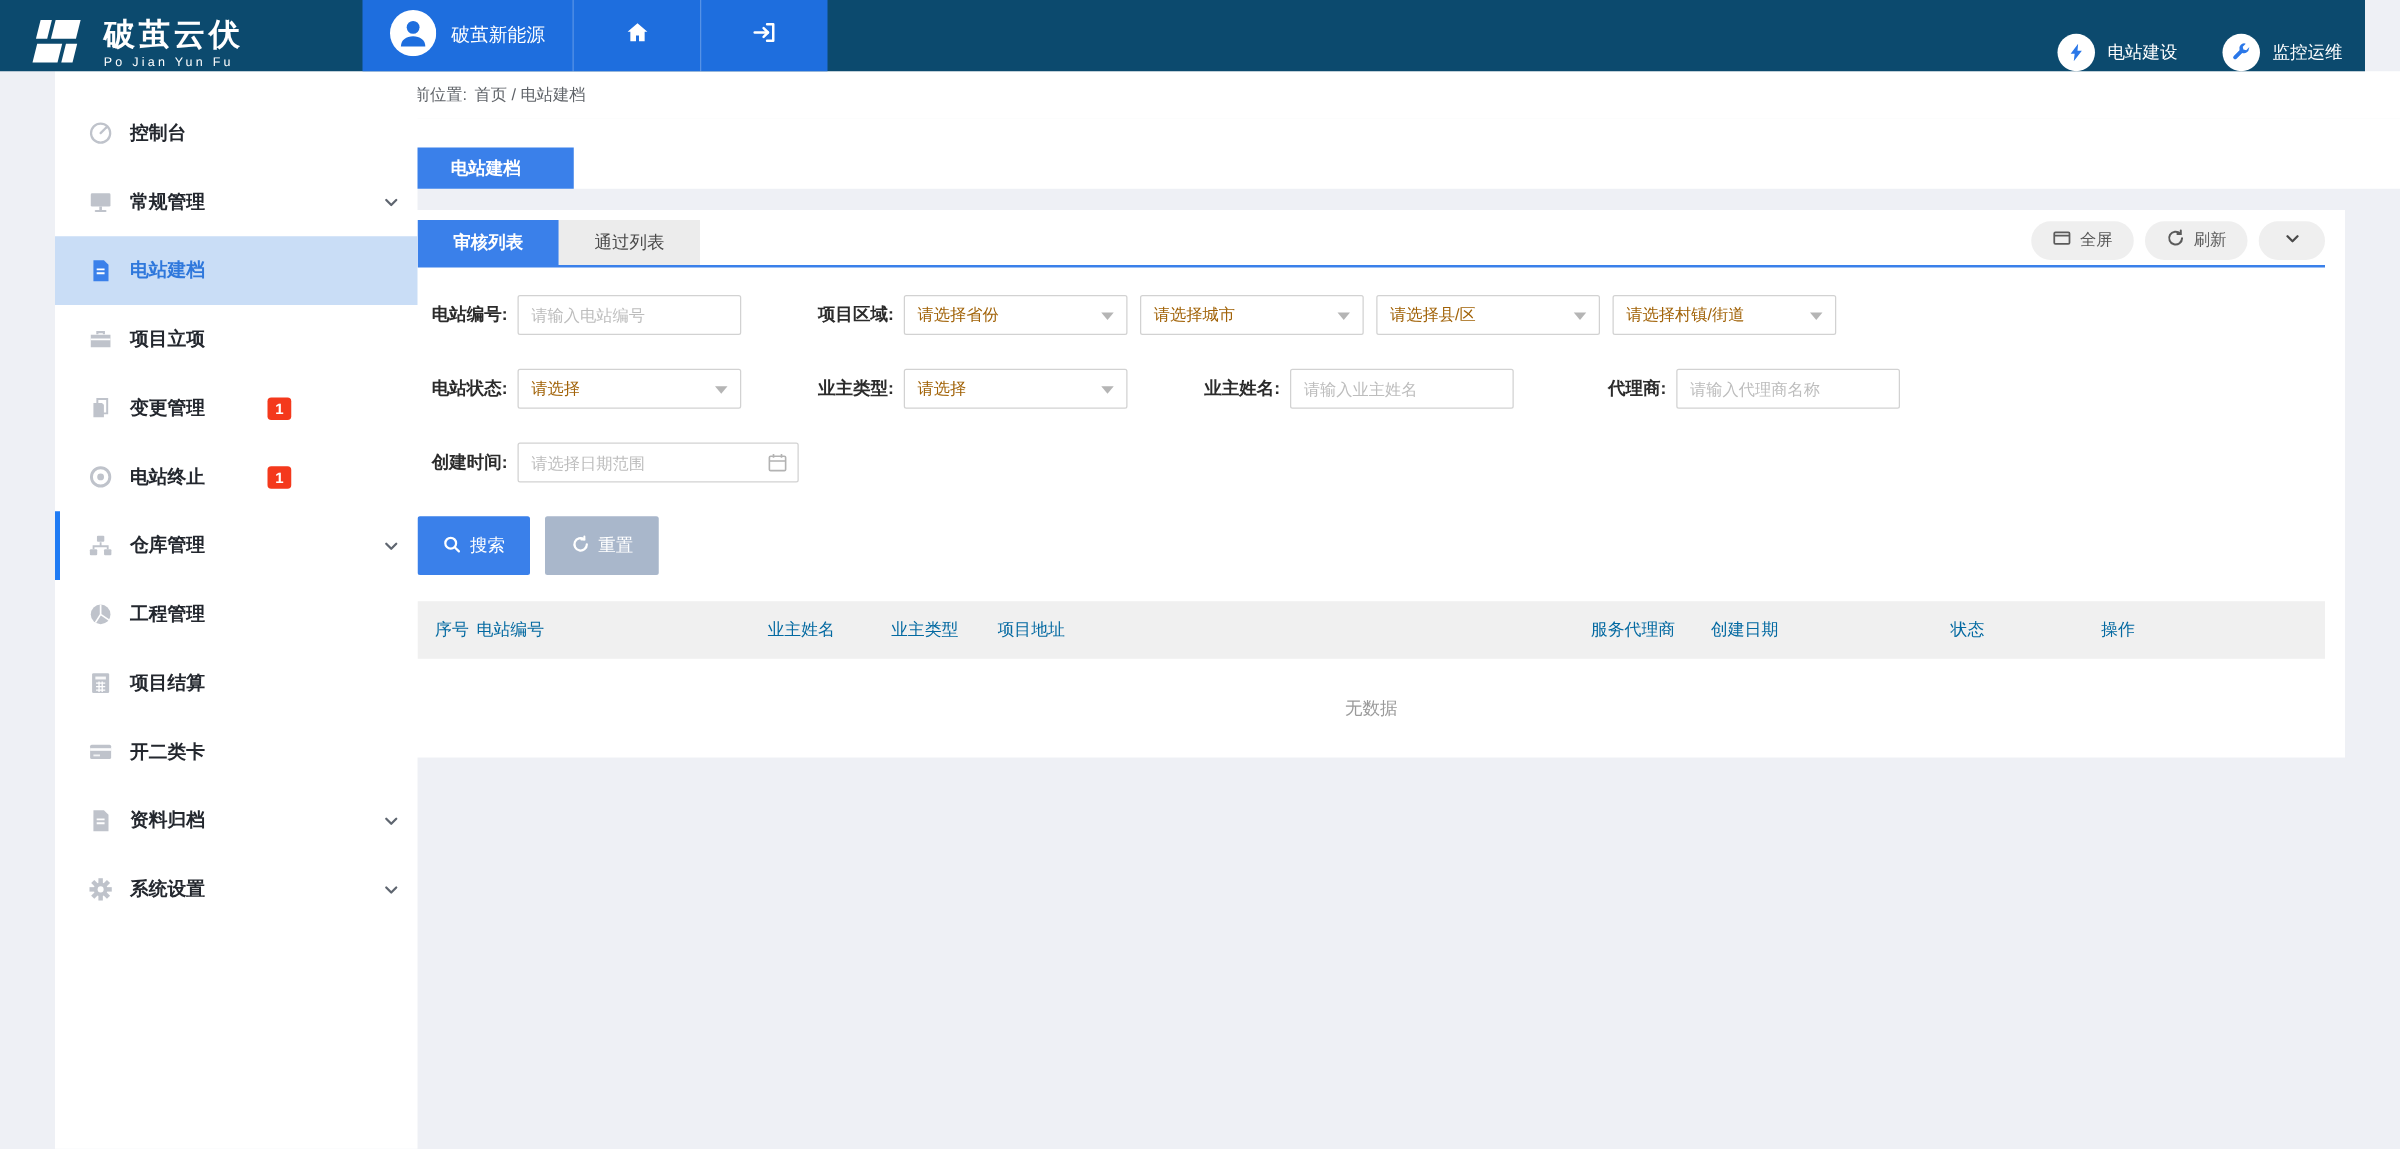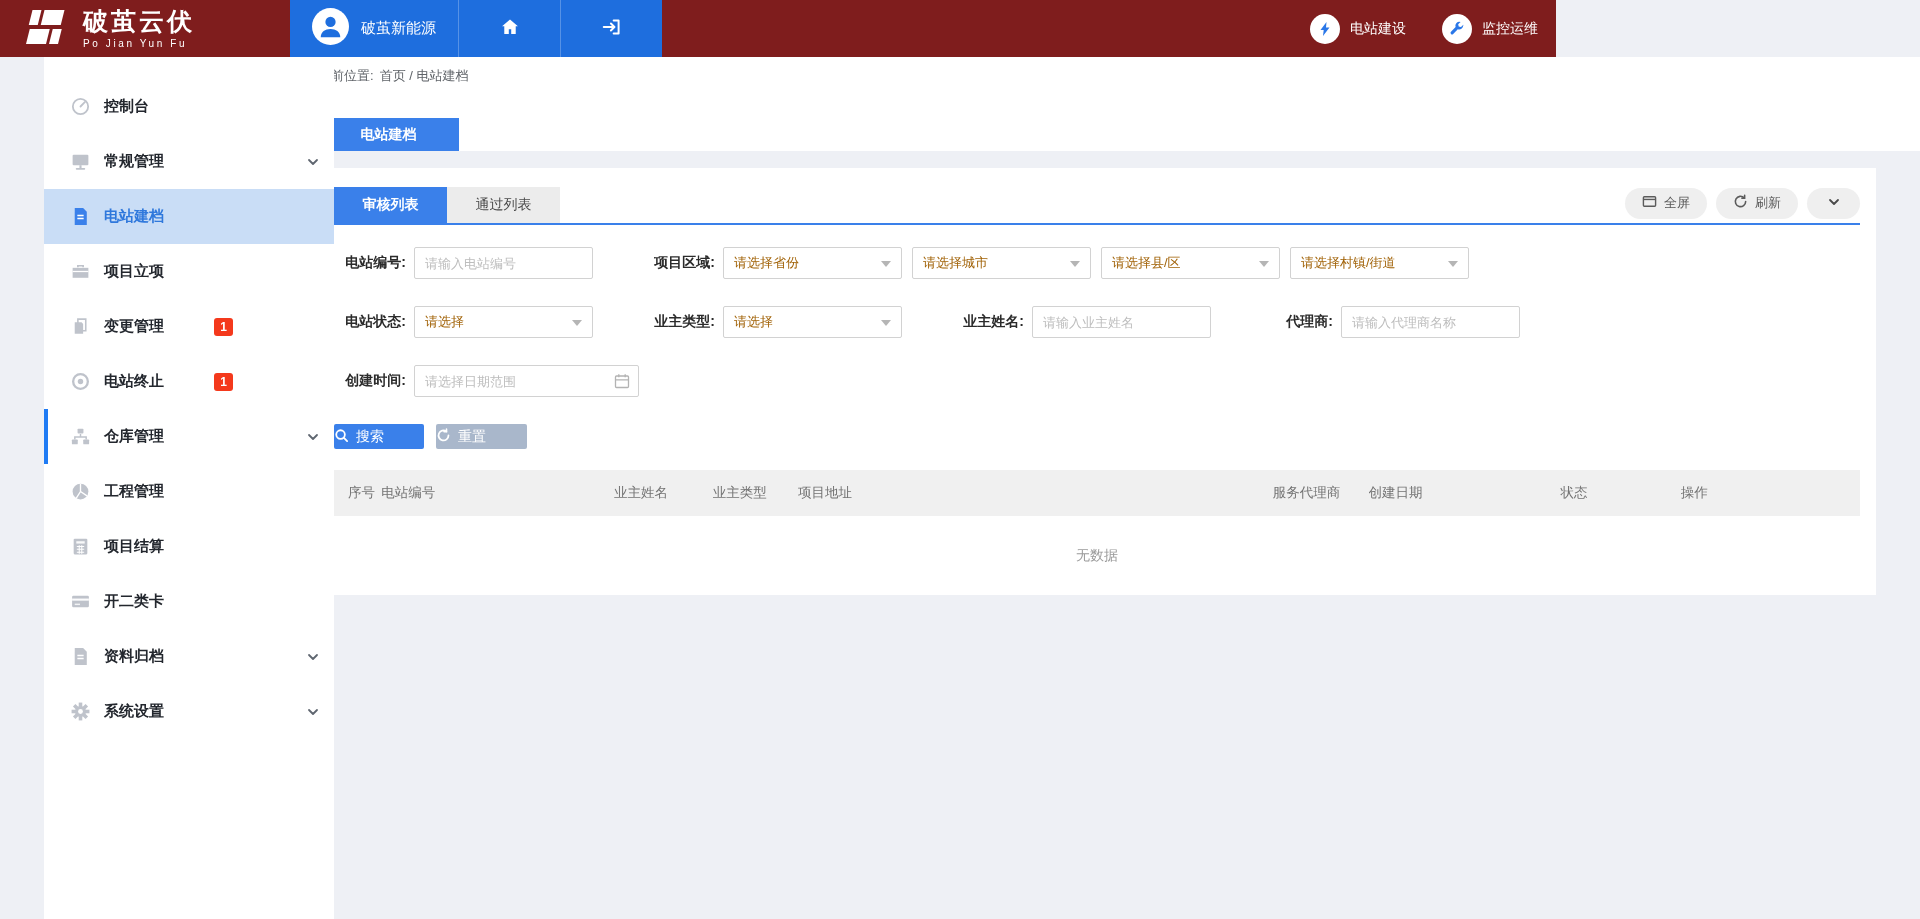--- a/index.html
+++ b/index.html
@@ -1,21 +1,21 @@
 <!DOCTYPE html>
 <html><head>
 <meta charset="utf-8">
 <style>
   * { margin:0; padding:0; box-sizing:border-box; }
   html,body { width:1920px; height:919px; overflow:hidden;
     font-family:"Liberation Sans","DejaVu Sans",sans-serif; background:#eef0f5; }
 
   
-  .header { position:absolute; top:0; left:0; width:1556px; height:57px;
-    background:#7f1d1d; display:flex; color:#fff; z-index:20; }
+  .header { position:absolute; top:0; left:0; width:1892px; height:57px;
+    background:#0c4a6e; display:flex; color:#fff; z-index:20;align-items:flex-end; }
   .logo { width:290px; display:flex; align-items:center; padding-left:20px; flex:none; }
   .logo-mark { margin-right:13px; flex:none; }
   .logo-title { font-size:25px; font-weight:700; letter-spacing:3px; line-height:1; white-space:nowrap; }
   .logo-sub { font-size:10px; letter-spacing:2.6px; margin-top:4px; white-space:nowrap; }
   .hnav { display:flex; background:#1e6ede; height:57px; flex:none; }
   .hcell { display:flex; align-items:center; justify-content:center; cursor:pointer; }
   .hcell + .hcell { border-left:1px solid rgba(255,255,255,0.25); }
   .hcell-user { padding:0 22px; gap:12px; }
   .hcell-user .uname { font-size:15px; white-space:nowrap; }
   .hcell-sq { width:102px; }
@@ -44,21 +44,21 @@
     width:4px; height:100%; background:#1f7bf4; }
 
   
   .main { position:absolute; left:290px; top:57px; right:0; bottom:0; background:#eef0f5; }
   .breadcrumb-bar { height:38px; background:#fff; display:flex; align-items:center;
     padding-left:28px; font-size:13px; color:#5f6368; gap:6px; }
   .pagetab-strip { height:56px; background:#fff; display:flex; align-items:flex-end; padding-left:28px; }
   .page-tab { width:141px; height:33px; background:#3a80ea; color:#fff; font-size:14px;
     font-weight:700; display:flex; align-items:center; justify-content:center; cursor:pointer; }
   .content { padding:17px 44px 0 28px; }
-  .card { background:#fff; padding:19px 16px 0 16px; }
+  .card { background:#fff; padding:8px 16px 0 16px; }
 
   .card-head { display:flex; align-items:center; border-bottom:2px solid #3a80ea; }
   .ptabs { display:flex; }
   .ptab { height:36px; min-width:113px; padding:0 20px; display:flex; align-items:center;
     justify-content:center; font-size:14px; cursor:pointer; background:#ececec; color:#4a4a4a; }
   .ptab.active { background:#3a80ea; color:#fff; font-weight:700; }
   .head-actions { margin-left:auto; display:flex; align-items:center; gap:9px; padding-bottom:4px; }
   .pill { height:31px; border-radius:16px; background:#efefef; color:#595959; font-size:13px;
     display:flex; align-items:center; gap:7px; padding:0 17px; cursor:pointer; white-space:nowrap; }
   .pill.sm { width:53px; padding:0; justify-content:center; color:#4a4a4a; }
@@ -77,28 +77,28 @@
     border-radius:2px; background:#fff; display:flex; align-items:center; padding:0 26px 0 10px;
     font-size:13px; color:#a16207; cursor:pointer; white-space:nowrap; overflow:hidden; }
   .caret { position:absolute; right:10px; top:13px; width:0; height:0;
     border-left:5px solid transparent; border-right:5px solid transparent;
     border-top:6px solid #b5b5b5; }
   .tdate { position:relative; display:flex; }
   .tdate .tinput { width:225px; padding-right:32px; }
   .tdate .cal { position:absolute; right:9px; top:8px; }
 
   .btnrow { display:flex; gap:12px; }
-  .btn { height:25px; border:none; border-radius:2px; color:#fff; font-size:14px;
-    display:flex; align-items:center; gap:7px; cursor:pointer;
+  .btn { height:47px; border:none; border-radius:2px; color:#fff; font-size:14px;
+    display:flex; align-items:center; justify-content:center; gap:7px; cursor:pointer;
     font-family:inherit; font-weight:400; }
   .btn-search { width:90px; background:#3a80ea; }
   .btn-reset { width:91px; background:#a9b7cb; }
 
   .table-head { display:flex; align-items:center; height:46px; background:#f0f0f0;
-    margin-top:21px; font-size:13.5px; color:#737373; }
+    margin-top:21px; font-size:13.5px; color:#0369a1; }
   .tcol { white-space:nowrap; overflow:hidden; }
   .no-data { height:79px; display:flex; align-items:center; justify-content:center;
     color:#9a9a9a; font-size:14px; }
 </style>
 </head>
 <body>
 
 <div class="header">
   <div class="logo">
     <span class="logo-mark">

